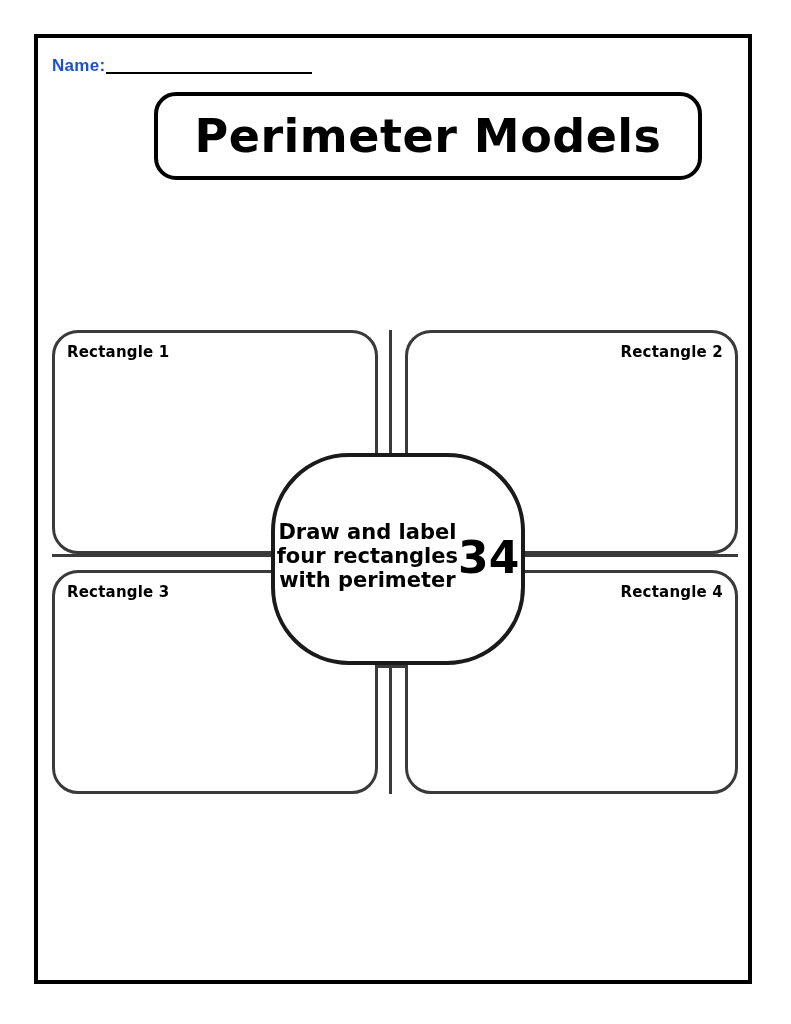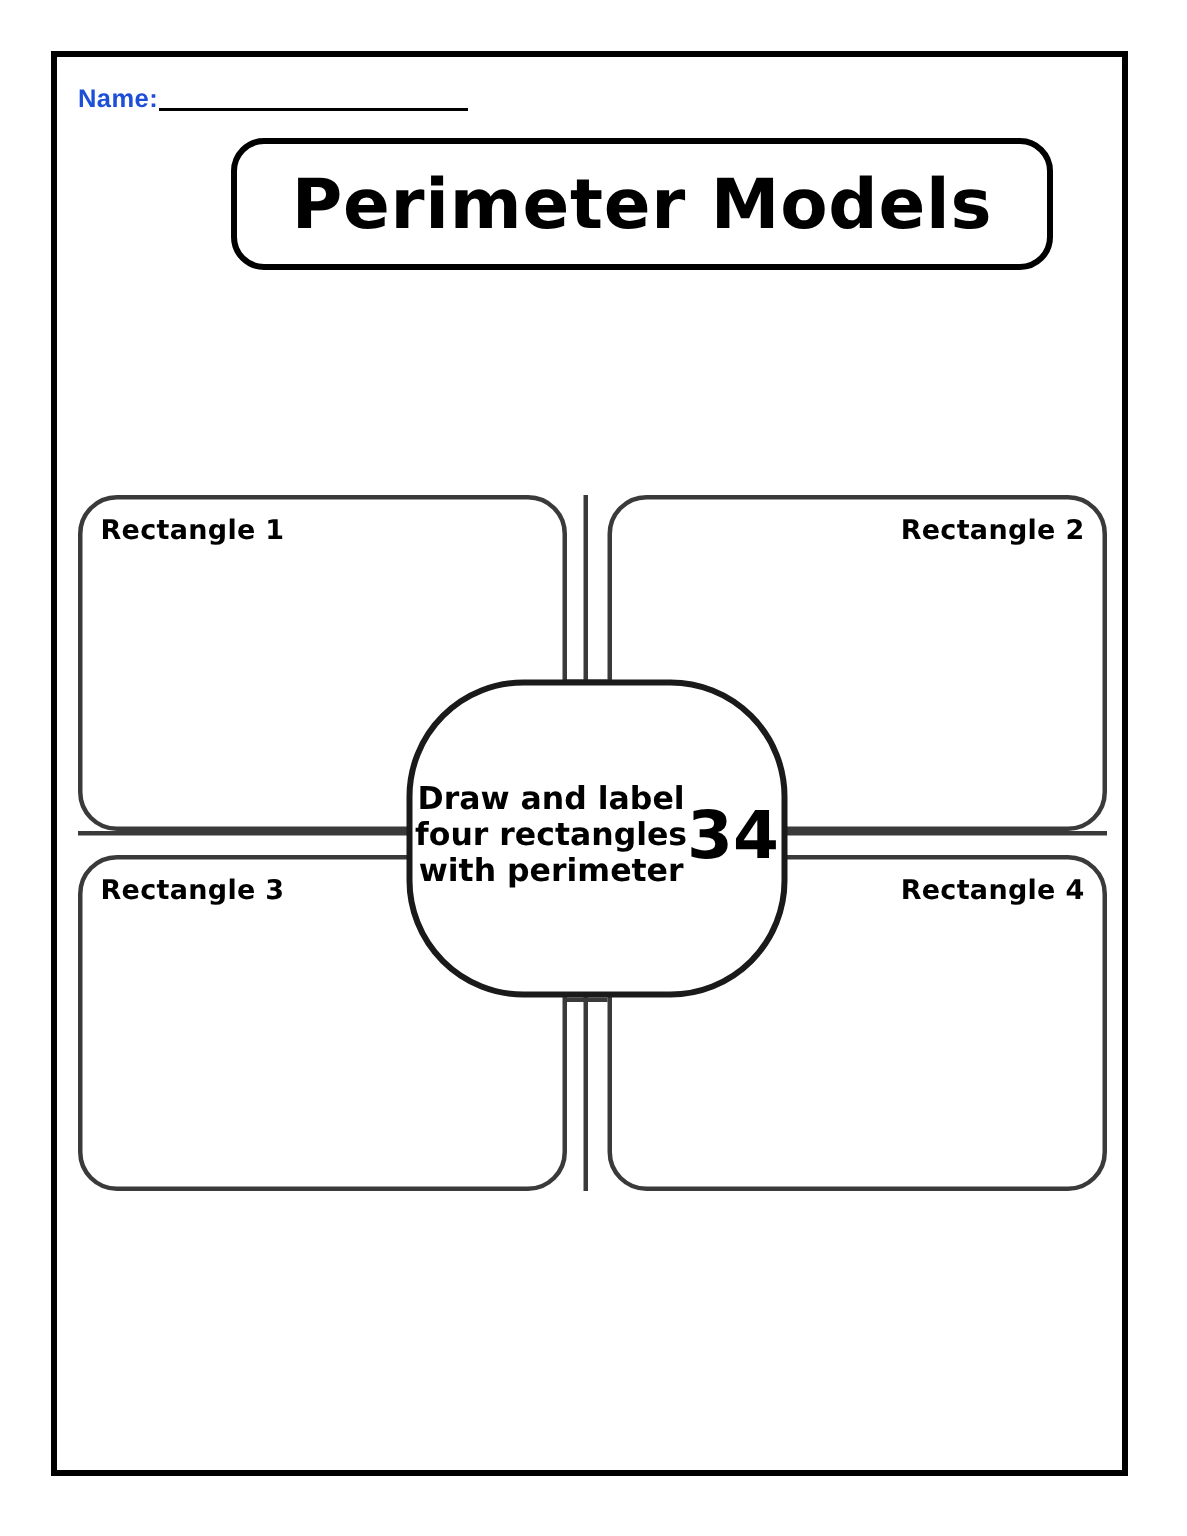--- a/index.html
+++ b/index.html
@@ -93,21 +93,21 @@
     position: absolute;
     box-sizing: border-box;
     border: 3.2px solid #3a3a3a;
     background: #ffffff;
   }
   .quad-label {
     position: absolute;
     top: 11px;
     font-family: "DejaVu Sans", sans-serif;
     font-weight: bold;
-    font-size: 18px;
+    font-size: 15px;
     letter-spacing: 0.2px;
     color: #000000;
     line-height: 1.1;
     white-space: nowrap;
   }
   .quad-label.left  { left: 12px; }
   .quad-label.right { right: 12px; }
 
   
   #quad-1 {

